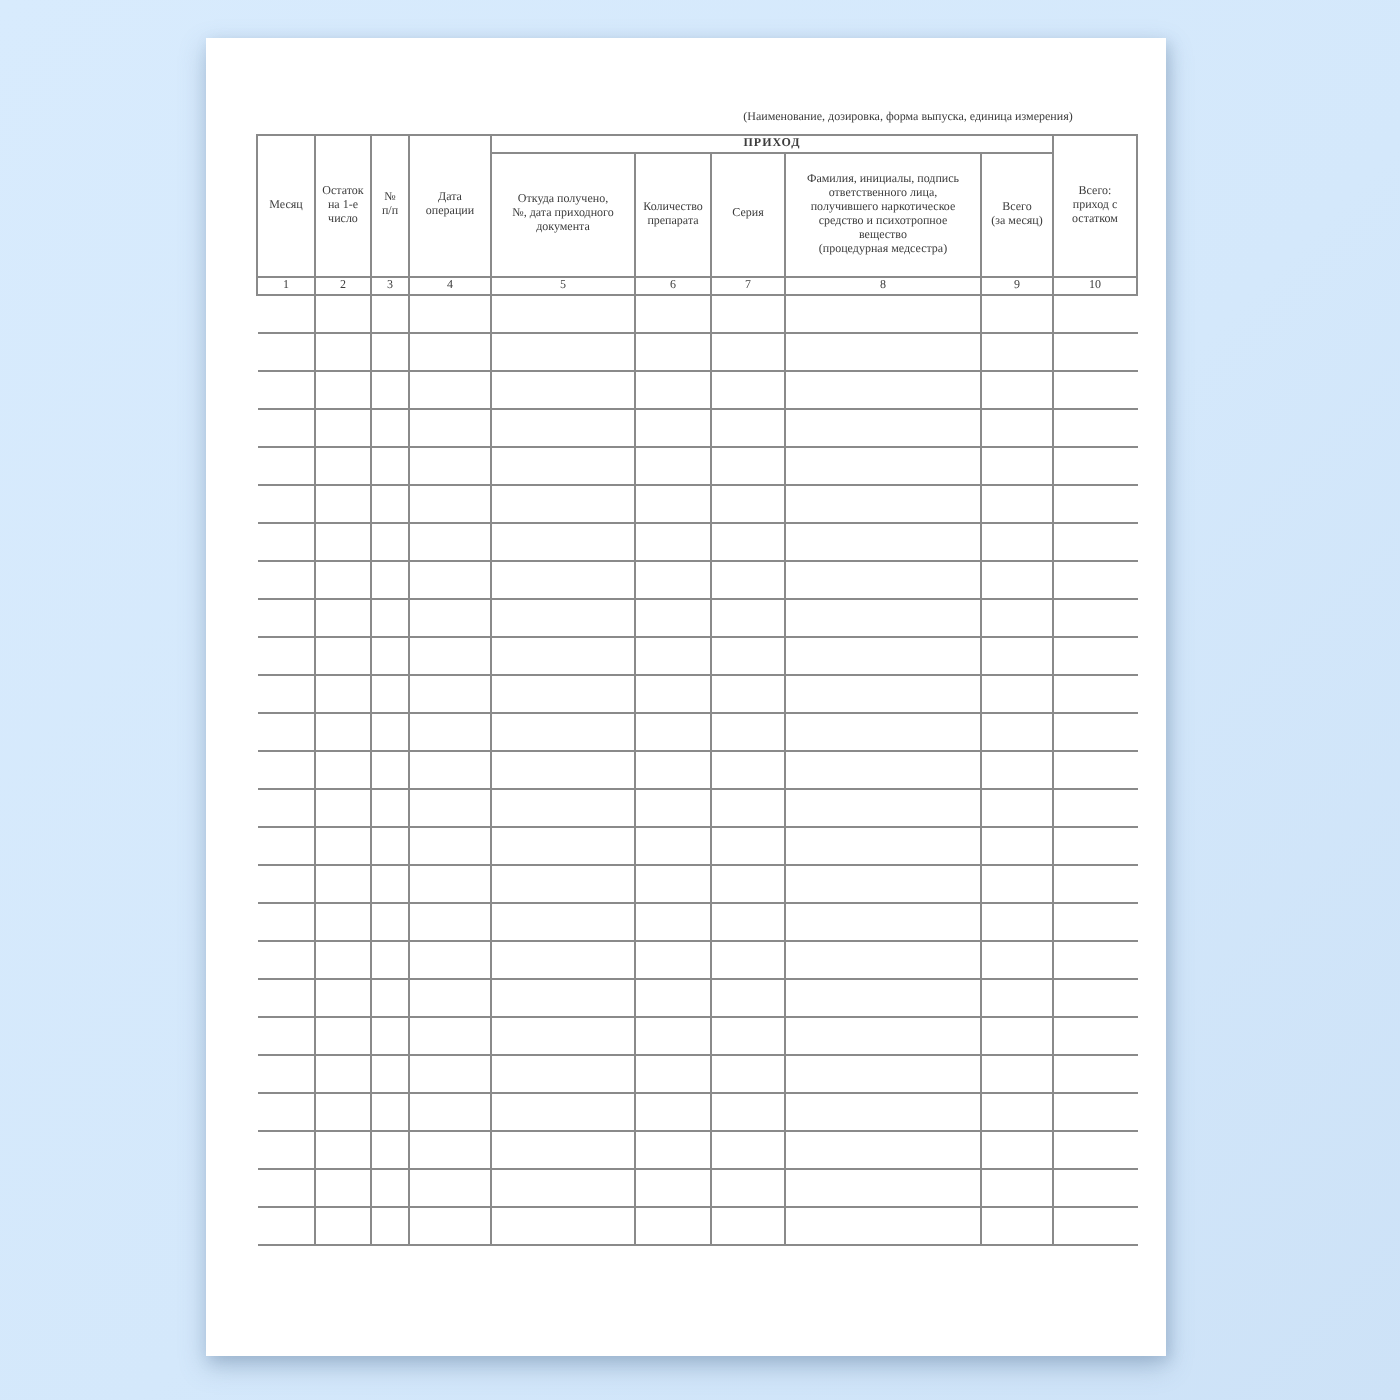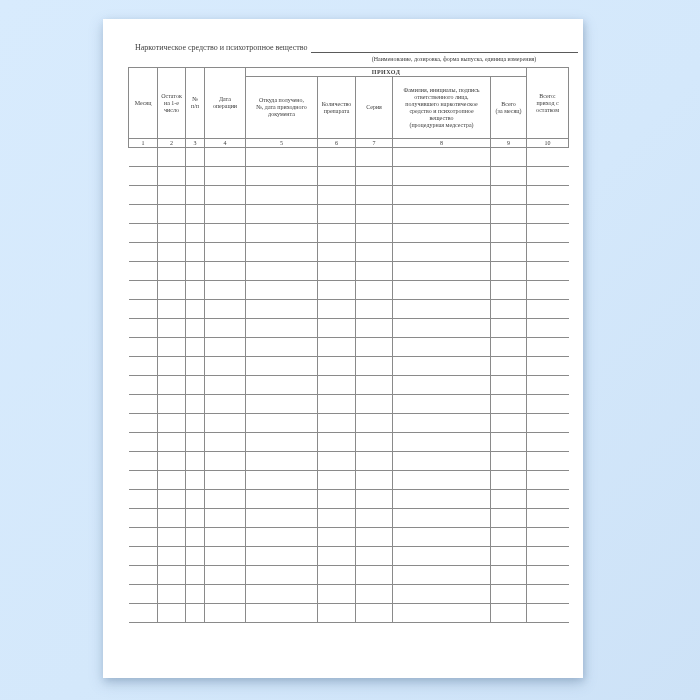--- a/index.html
+++ b/index.html
@@ -101,24 +101,20 @@
   }
   tbody td:first-child { border-left: none; }
   tbody td:last-child { border-right: none; }
 </style>
 </head>
 <body>
 
 <div class="scene">
   <div class="page">
 
-    <div class="title-row">
-      <span>Наркотическое средство и психотропное вещество</span>
-      <span class="blank"></span>
-    </div>
     <div class="subtitle">(Наименование, дозировка, форма выпуска, единица измерения)</div>
 
     <table class="journal">
       <colgroup>
         <col style="width:29px">
           <col style="width:28px">
           <col style="width:19px">
         <col style="width:41px">
           <col style="width:72px">
           <col style="width:38px">

